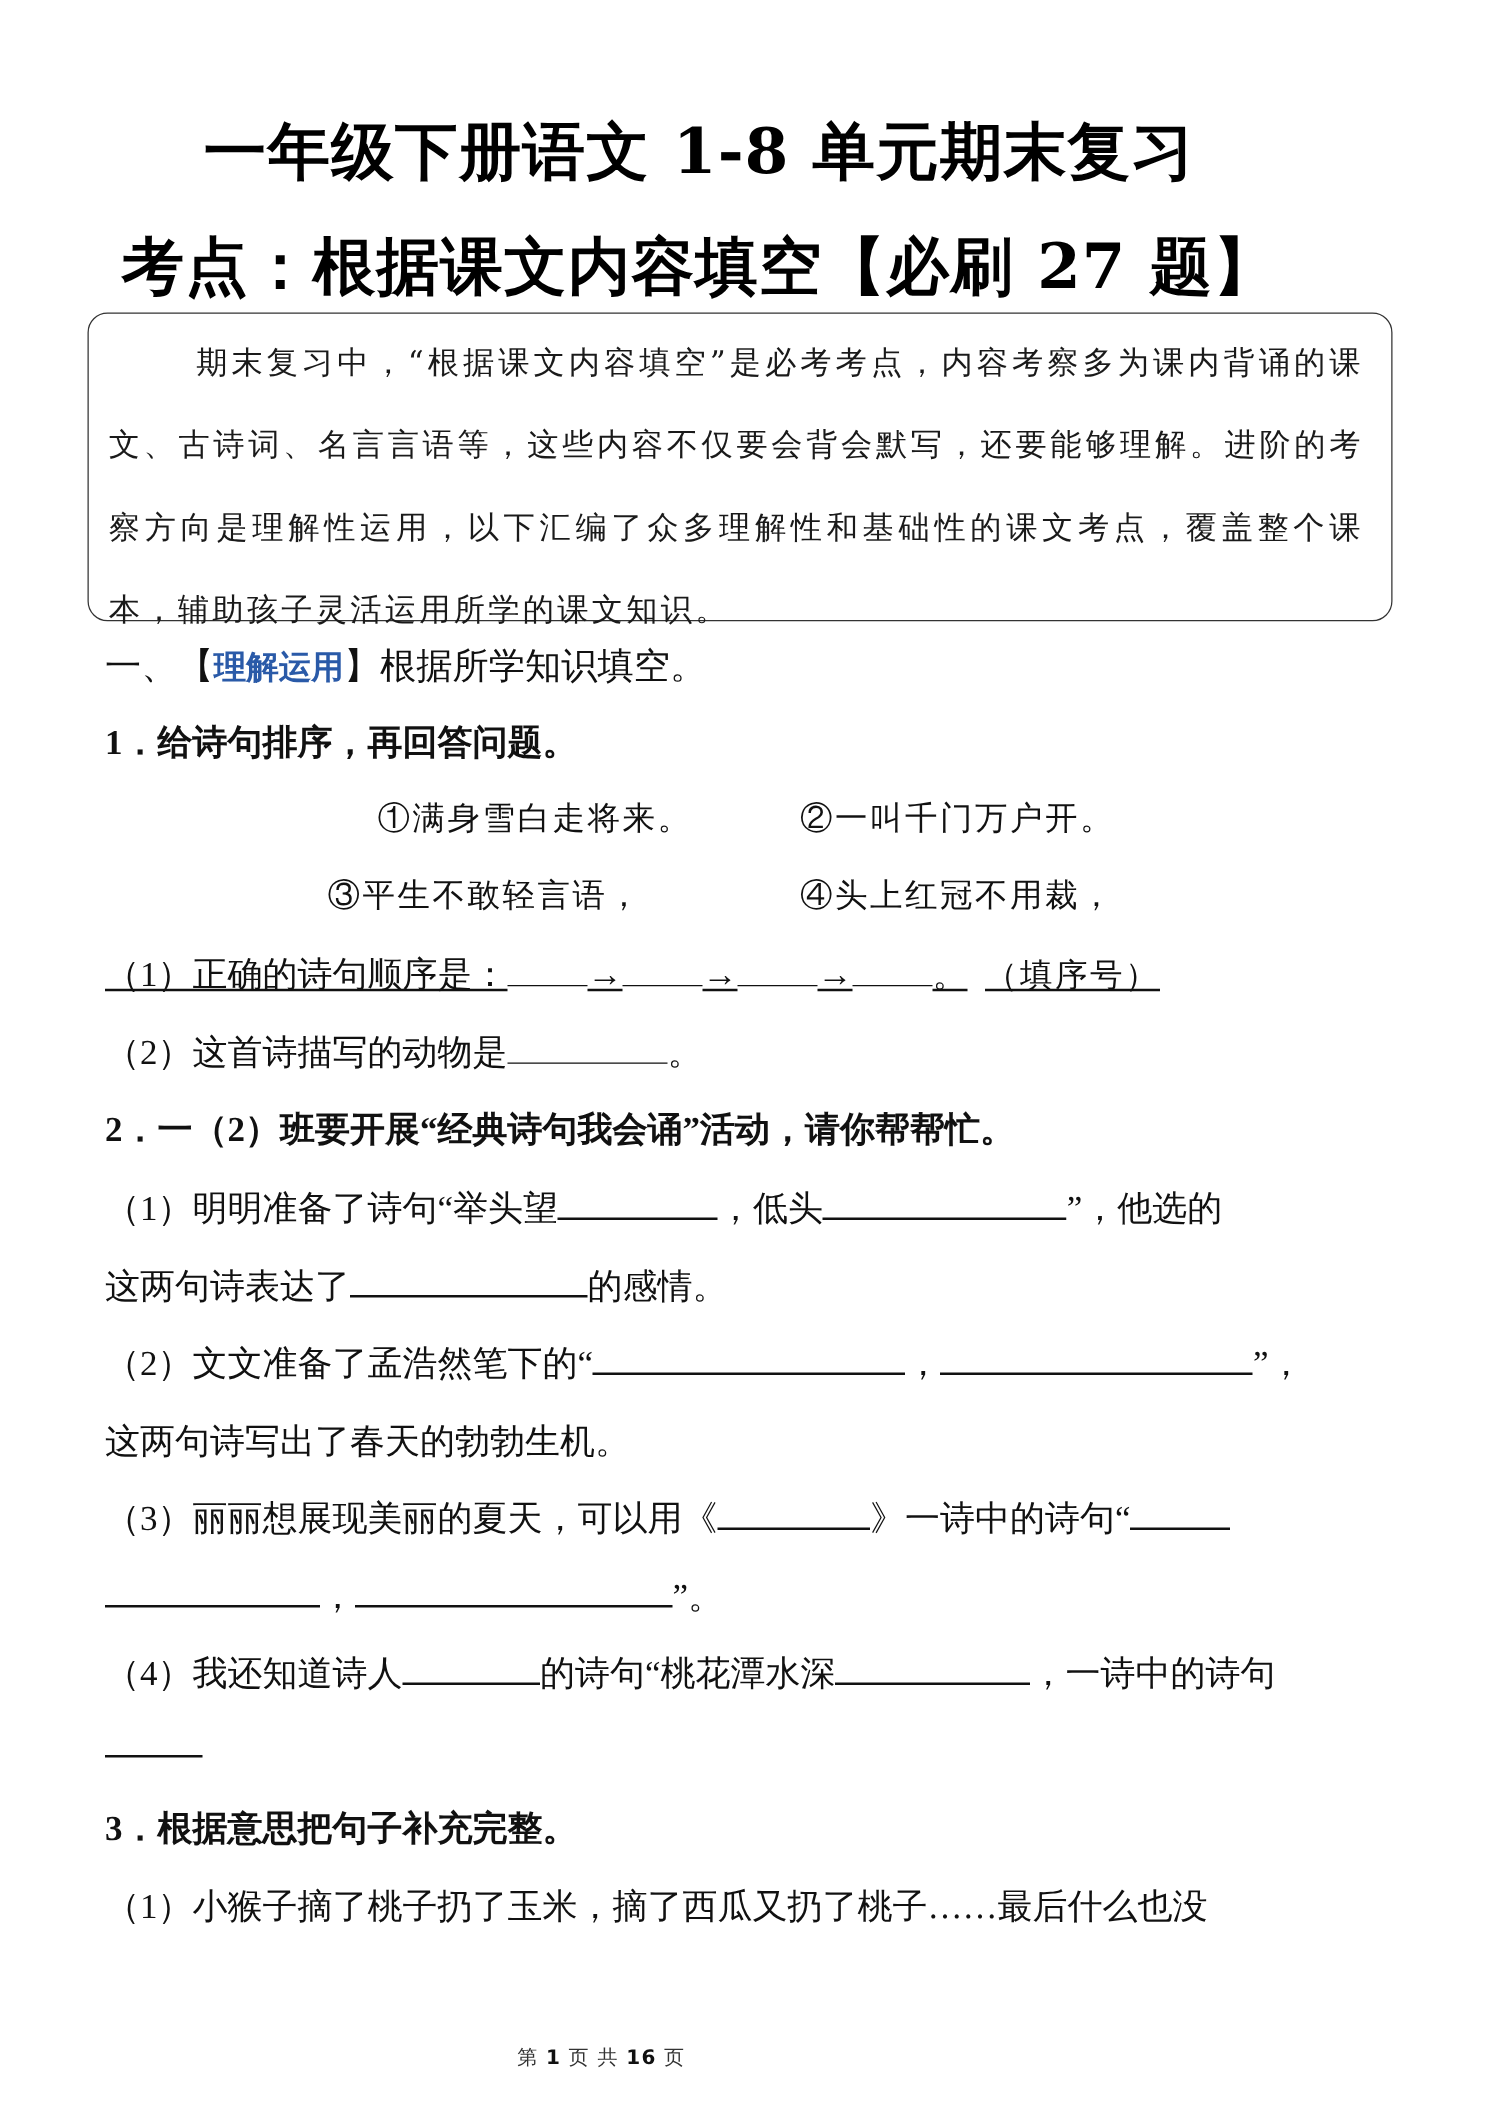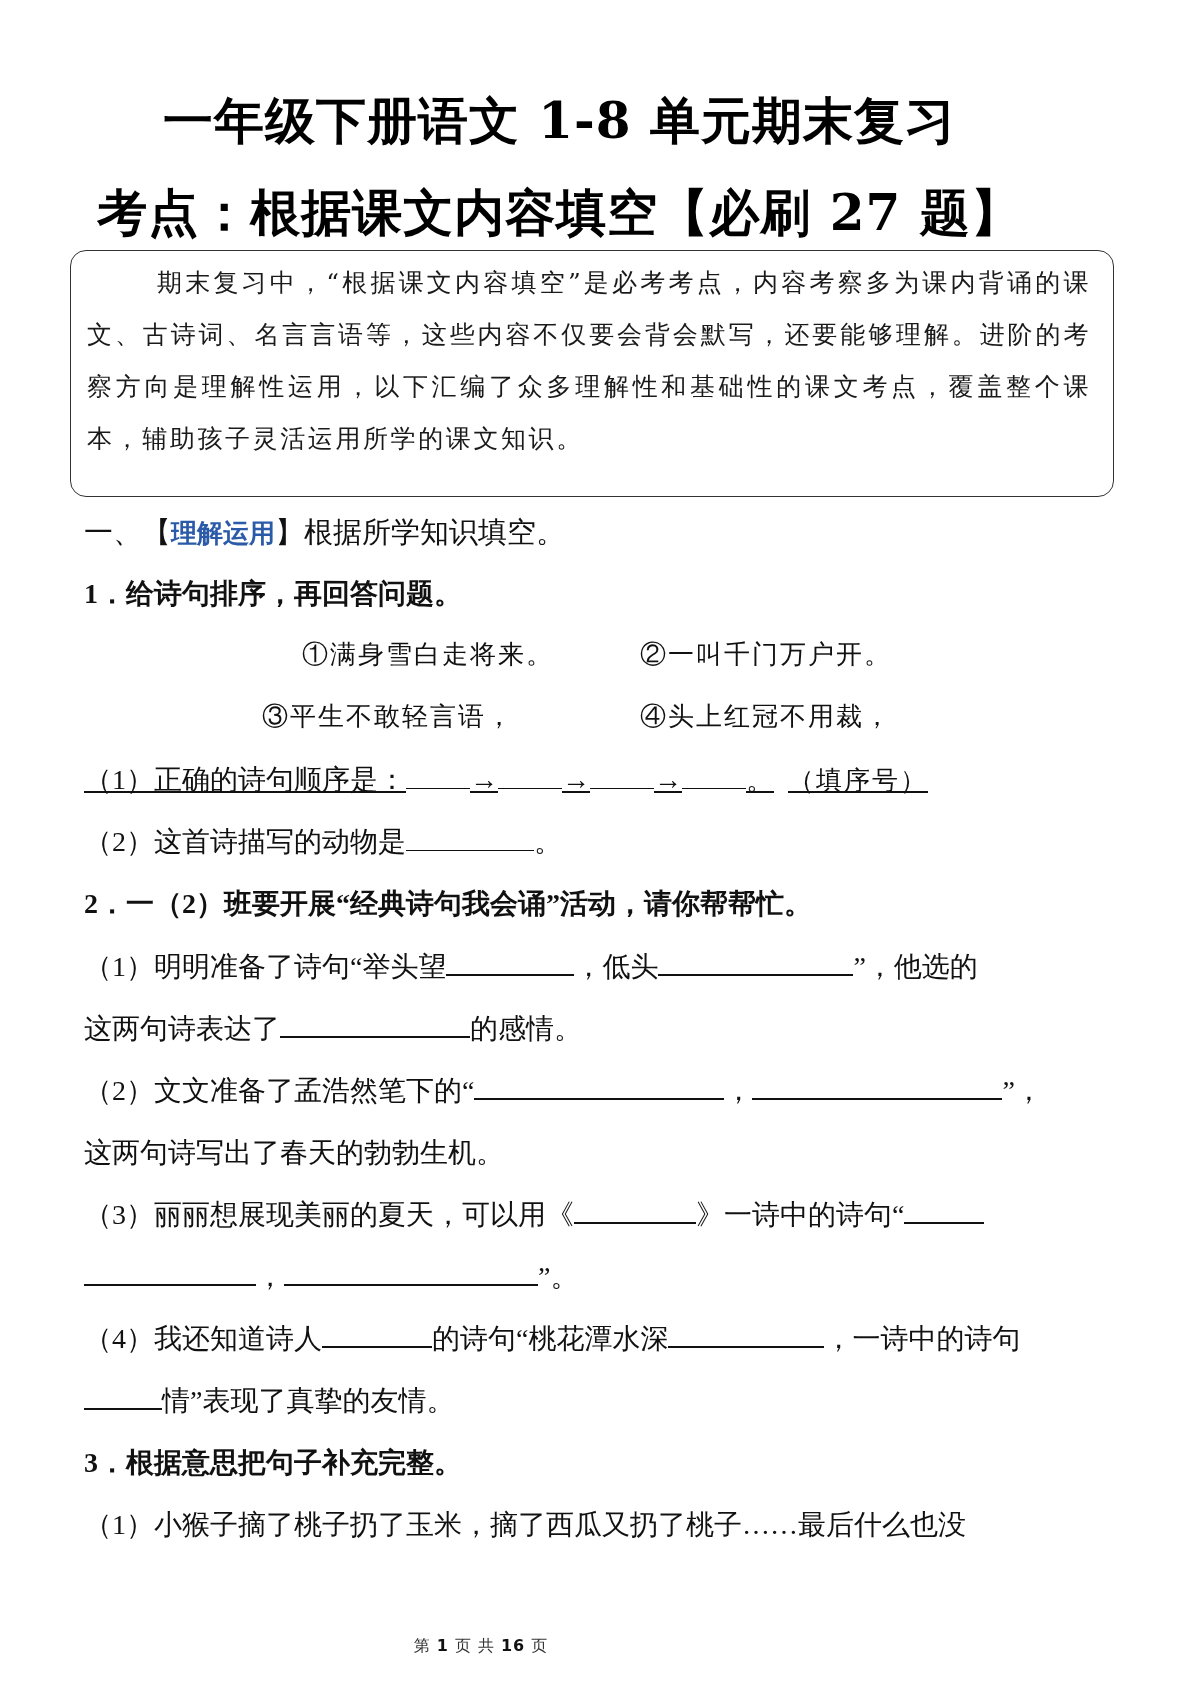--- a/index.html
+++ b/index.html
@@ -11,21 +11,21 @@
     }
     .t1 { top: 88px; }
     .t2 { top: 180px; }
     .intro-box {
       position: absolute; left: 70px; top: 250px; width: 1044px; height: 247px;
       border: 1.5px solid #333; border-radius: 16px; box-sizing: border-box;
       padding: 6px 22px 0 16px;
     }
     .intro-text {
       font-family: "DejaVu Serif", "Liberation Serif", serif; font-size: 25px;
-      line-height: 52px; text-indent: 2.8em; letter-spacing: 2.6px; margin: 0; color: #1a1a1a;
+      line-height: 66px; text-indent: 2.8em; letter-spacing: 2.6px; margin: 0; color: #1a1a1a;
       text-align: justify;
     }
     .line {
       position: absolute; left: 84px; font-family: "Liberation Serif", "DejaVu Serif", serif;
       font-size: 28px; white-space: nowrap; color: #111;
     }
     .bold { font-weight: bold; }
     .blue { color: #2a5aa8; font-family: "DejaVu Serif", serif; font-weight: bold; font-size: 26px; }
     .kai { font-family: "DejaVu Serif", serif; font-size: 26px; letter-spacing: 2px; }
     .blank { display: inline-block; border-bottom: 1.6px solid #111; height: 22px; vertical-align: baseline; }
@@ -81,21 +81,21 @@
   <span>（3）丽丽想展现美丽的夏天，可以用《</span><span class="blank thick" style="width:122px"></span><span>》一诗中的诗句“</span><span class="blank thick" style="width:80px"></span>
 </div>
 <div class="line" style="top:1258px;">
   <span class="blank thick" style="width:172px"></span><span>，</span><span class="blank thick" style="width:254px"></span><span>”。</span>
 </div>
 
 <div class="line" style="top:1320px;">
   <span>（4）我还知道诗人</span><span class="blank thick" style="width:110px"></span><span>的诗句“桃花潭水深</span><span class="blank thick" style="width:156px"></span><span>，一诗中的诗句</span>
 </div>
 <div class="line" style="top:1382px;">
-  <span class="blank thick" style="width:78px"></span><span>情”表现了真挚的友情。</span>
+  <span class="blank thick" style="width:78px"></span>
 </div>
 
 <div class="line bold" style="top:1444px;">3．根据意思把句子补充完整。</div>
 <div class="line" style="top:1506px;">（1）小猴子摘了桃子扔了玉米，摘了西瓜又扔了桃子……最后什么也没</div>
 
 <div class="footer">
   <span>第</span><b>1</b><span>页 共</span><b>16</b><span>页</span>
 </div>
 
 </body></html>

